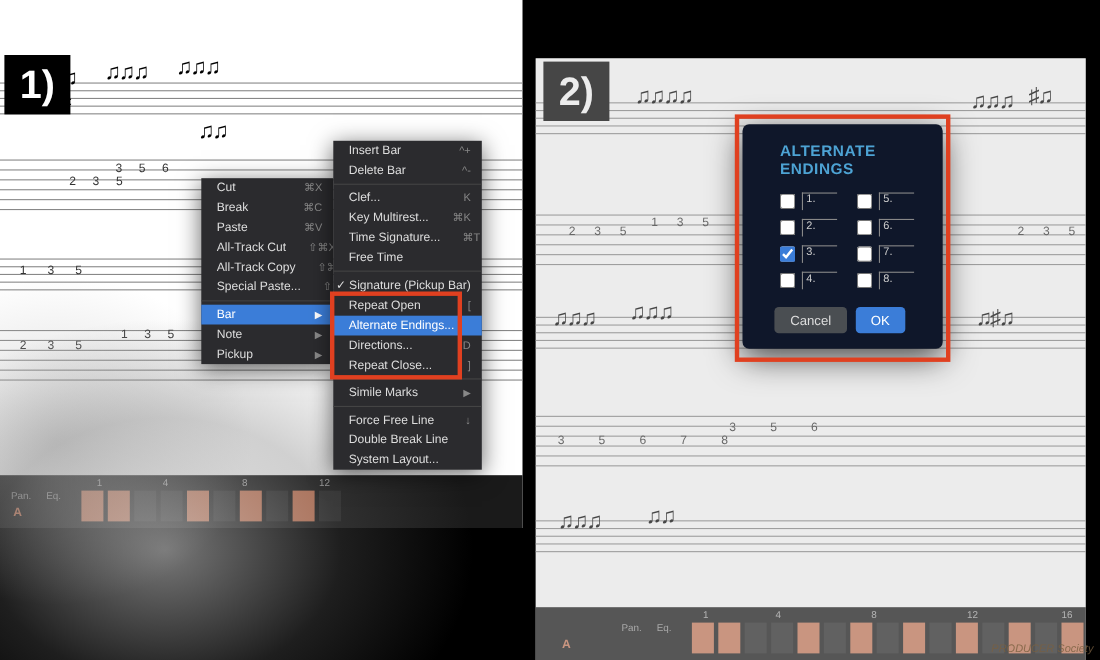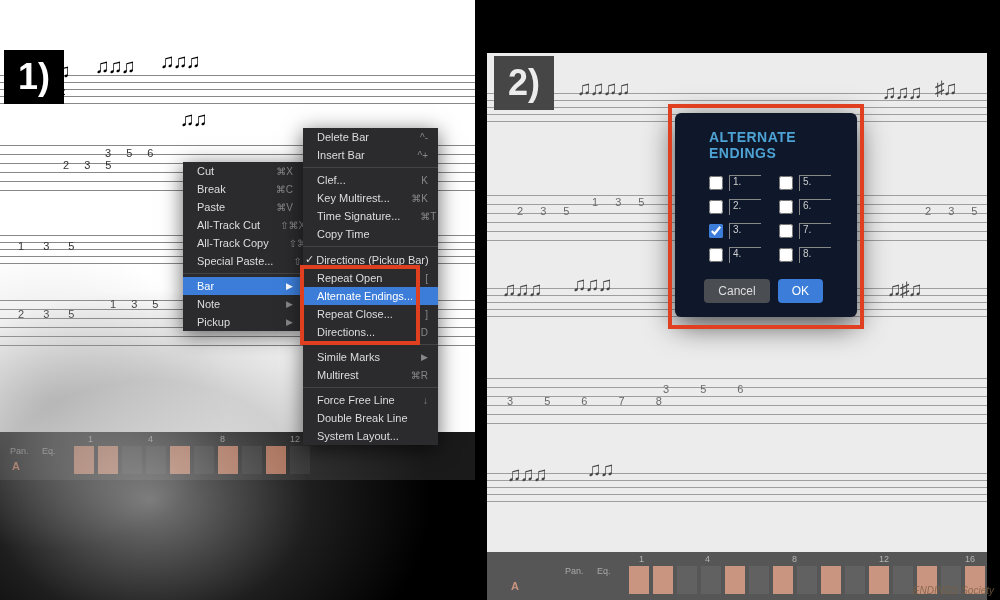--- a/index.html
+++ b/index.html
@@ -151,71 +151,67 @@
       <span class="arrow">▶</span>
     </div>
   <div class="ctx-item">
       <span>Pickup</span>
       <span class="arrow">▶</span>
     </div>
 </div>
 
 <div class="ctx-menu" style="left:303px;top:128px;width:135px">
   <div class="ctx-item">
+      <span>Insert Bar</span>
+      <span class="shortcut">^+</span>
+    </div>
+  <div class="ctx-item">
       <span>Delete Bar</span>
       <span class="shortcut">^-</span>
     </div>
-  <div class="ctx-item">
-      <span>Insert Bar</span>
-      <span class="shortcut">^+</span>
-    </div>
   <div class="ctx-sep"></div>
   <div class="ctx-item">
       <span>Clef...</span>
       <span class="shortcut">K</span>
     </div>
   <div class="ctx-item">
       <span>Key Multirest...</span>
       <span class="shortcut">⌘K</span>
     </div>
   <div class="ctx-item">
       <span>Time Signature...</span>
       <span class="shortcut">⌘T</span>
     </div>
   <div class="ctx-item">
-      <span>Copy Time</span>
+      <span>Free Time</span>
     </div>
   <div class="ctx-sep"></div>
   <div class="ctx-item">
       <span class="ctx-check">✓</span>
-      <span>Directions (Pickup Bar)</span>
+      <span>Signature (Pickup Bar)</span>
     </div>
   <div class="ctx-item">
       <span>Repeat Open</span>
       <span class="shortcut">[</span>
     </div>
   <div class="ctx-item highlighted">
       <span>Alternate Endings...</span>
     </div>
   <div class="ctx-item">
+      <span>Directions...</span>
+      <span class="shortcut">D</span>
+    </div>
+  <div class="ctx-item">
       <span>Repeat Close...</span>
       <span class="shortcut">]</span>
     </div>
-  <div class="ctx-item">
-      <span>Directions...</span>
-      <span class="shortcut">D</span>
-    </div>
   <div class="ctx-sep"></div>
   <div class="ctx-item">
       <span>Simile Marks</span>
       <span class="arrow">▶</span>
-    </div>
-  <div class="ctx-item">
-      <span>Multirest</span>
-      <span class="shortcut">⌘R</span>
     </div>
   <div class="ctx-sep"></div>
   <div class="ctx-item">
       <span>Force Free Line</span>
       <span class="shortcut">↓</span>
     </div>
   <div class="ctx-item">
       <span>Double Break Line</span>
     </div>
   <div class="ctx-item">
@@ -344,13 +340,13 @@
   <div class="dialog-buttons">
     <button class="dialog-btn cancel">Cancel</button>
     <button class="dialog-btn ok">OK</button>
   </div>
 </div>
 
 <div class="highlight-box hb-2"></div>
 
 <div class="label-box label-2">2)</div>
 
-<div class="logo-area">ENDINGS Society</div>
+<div class="logo-area">PRODUCER Society</div>
 
 </body></html>

